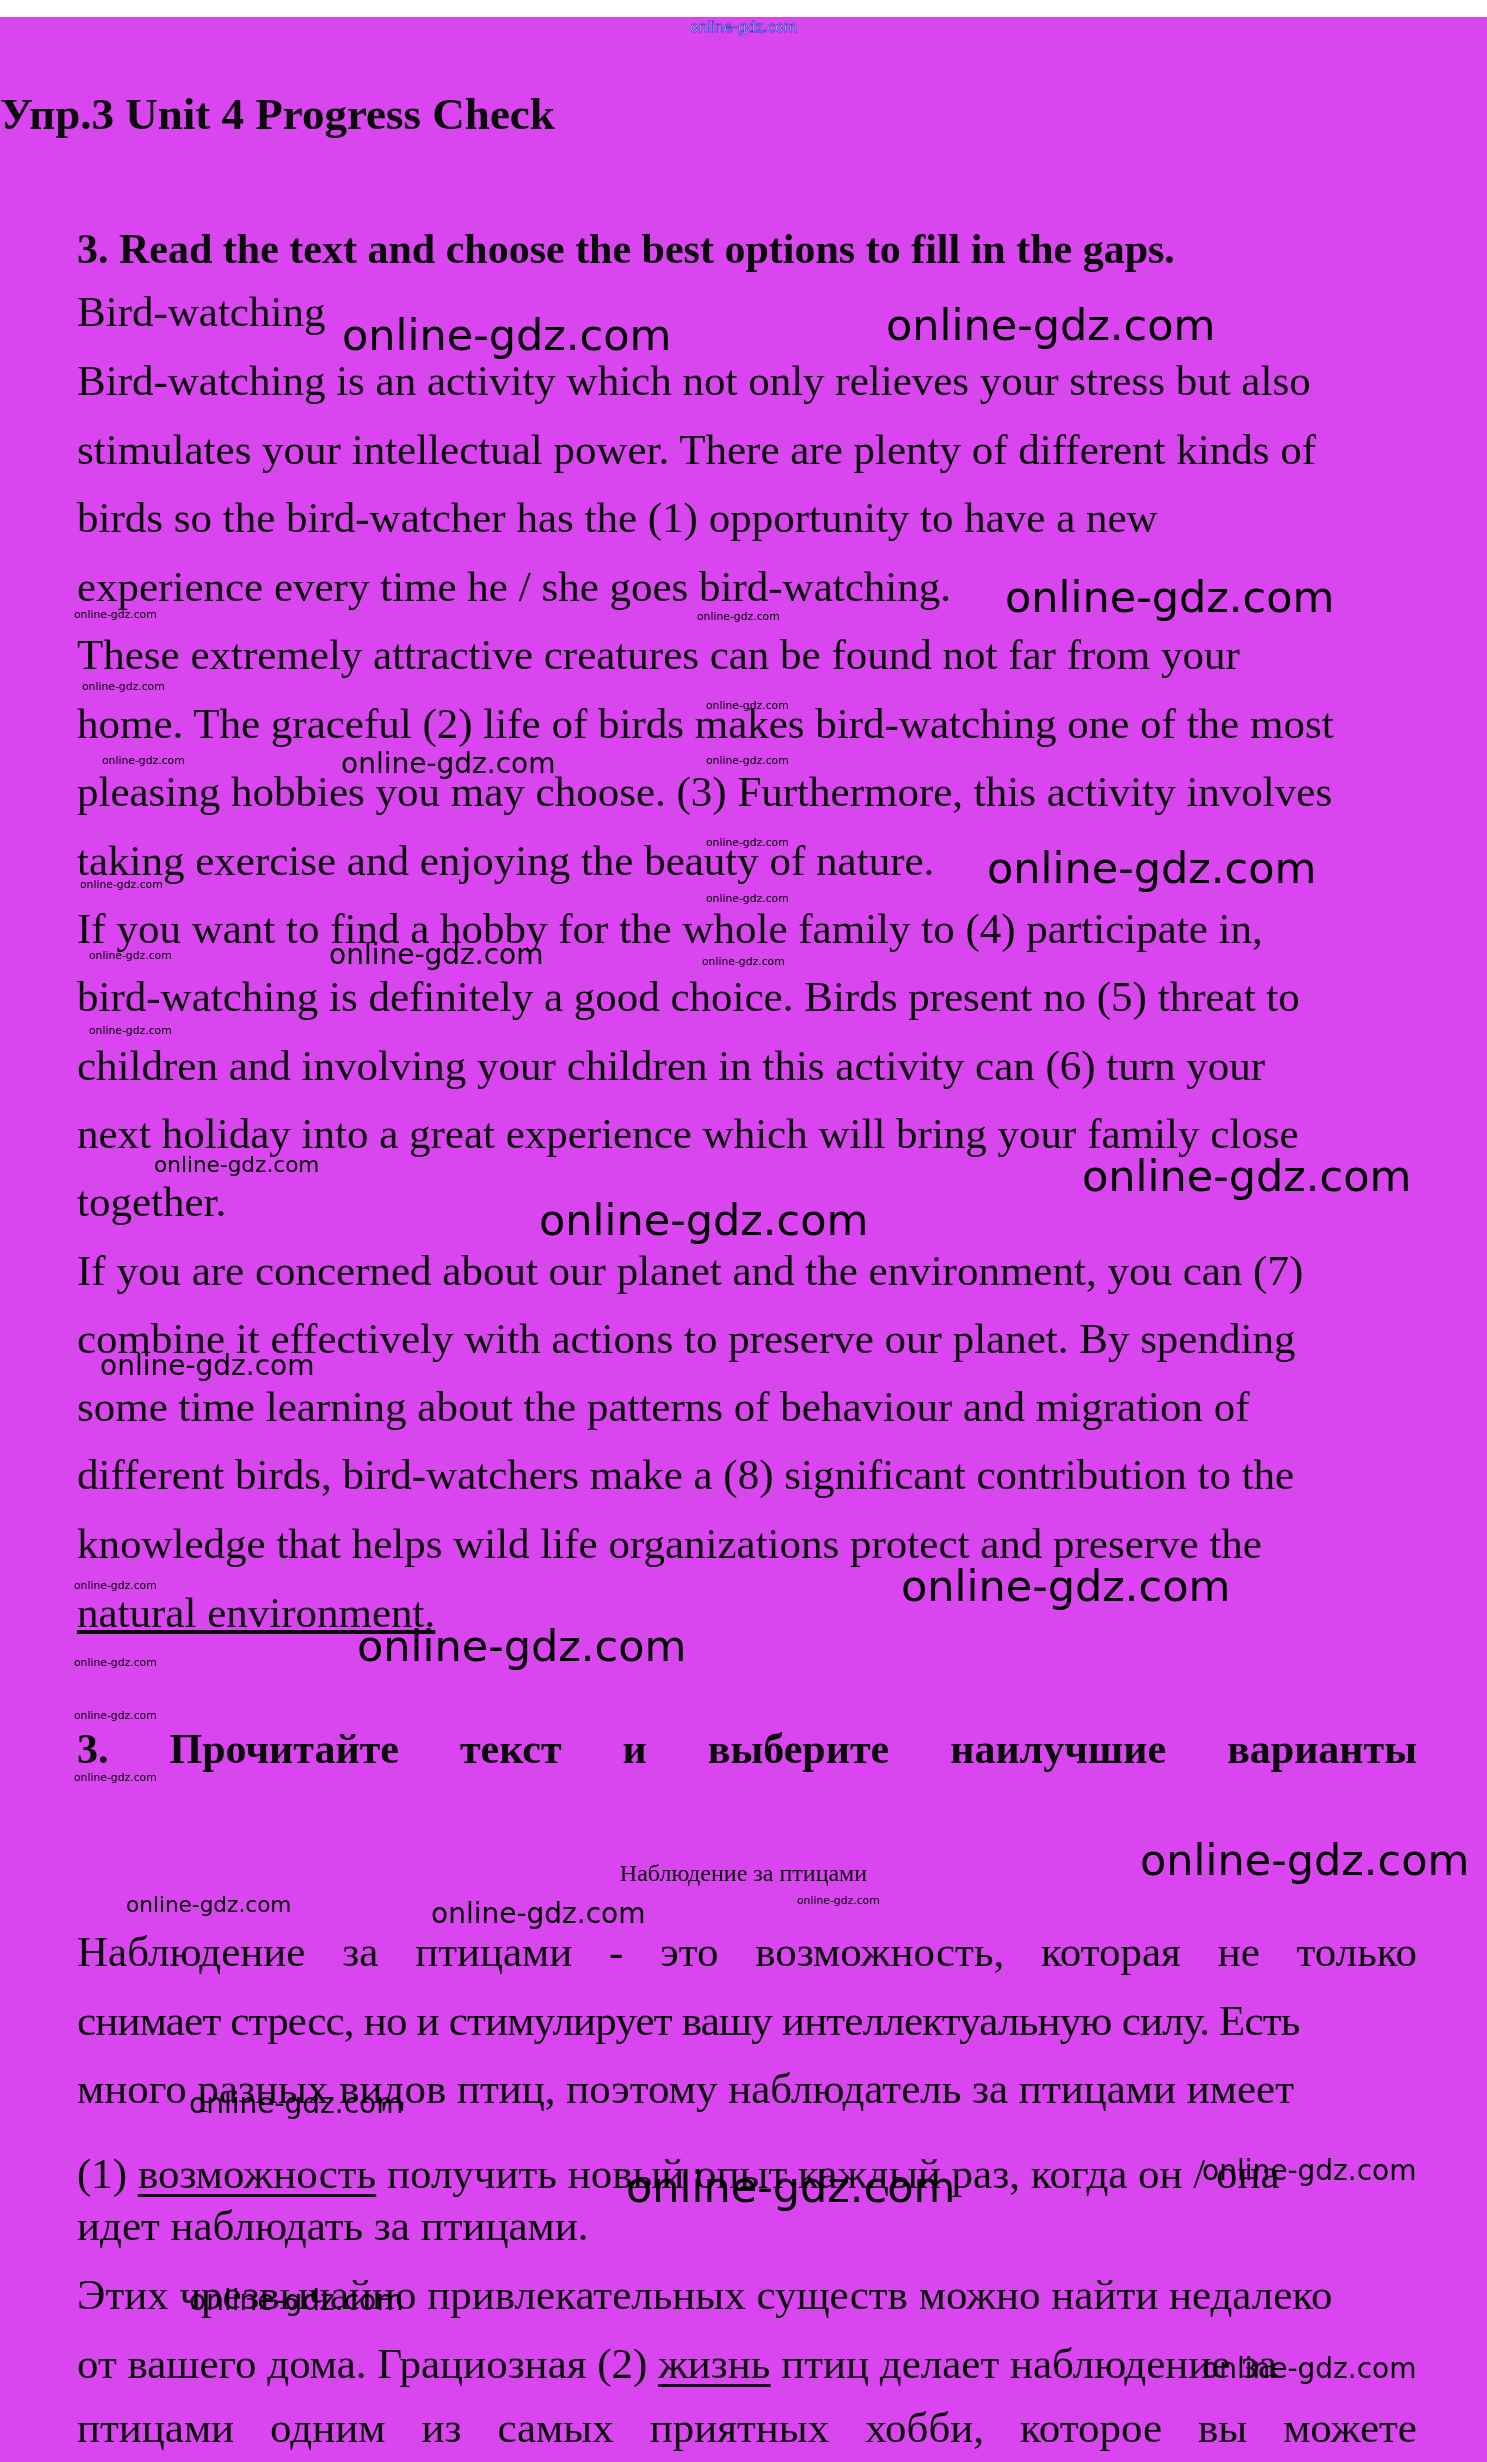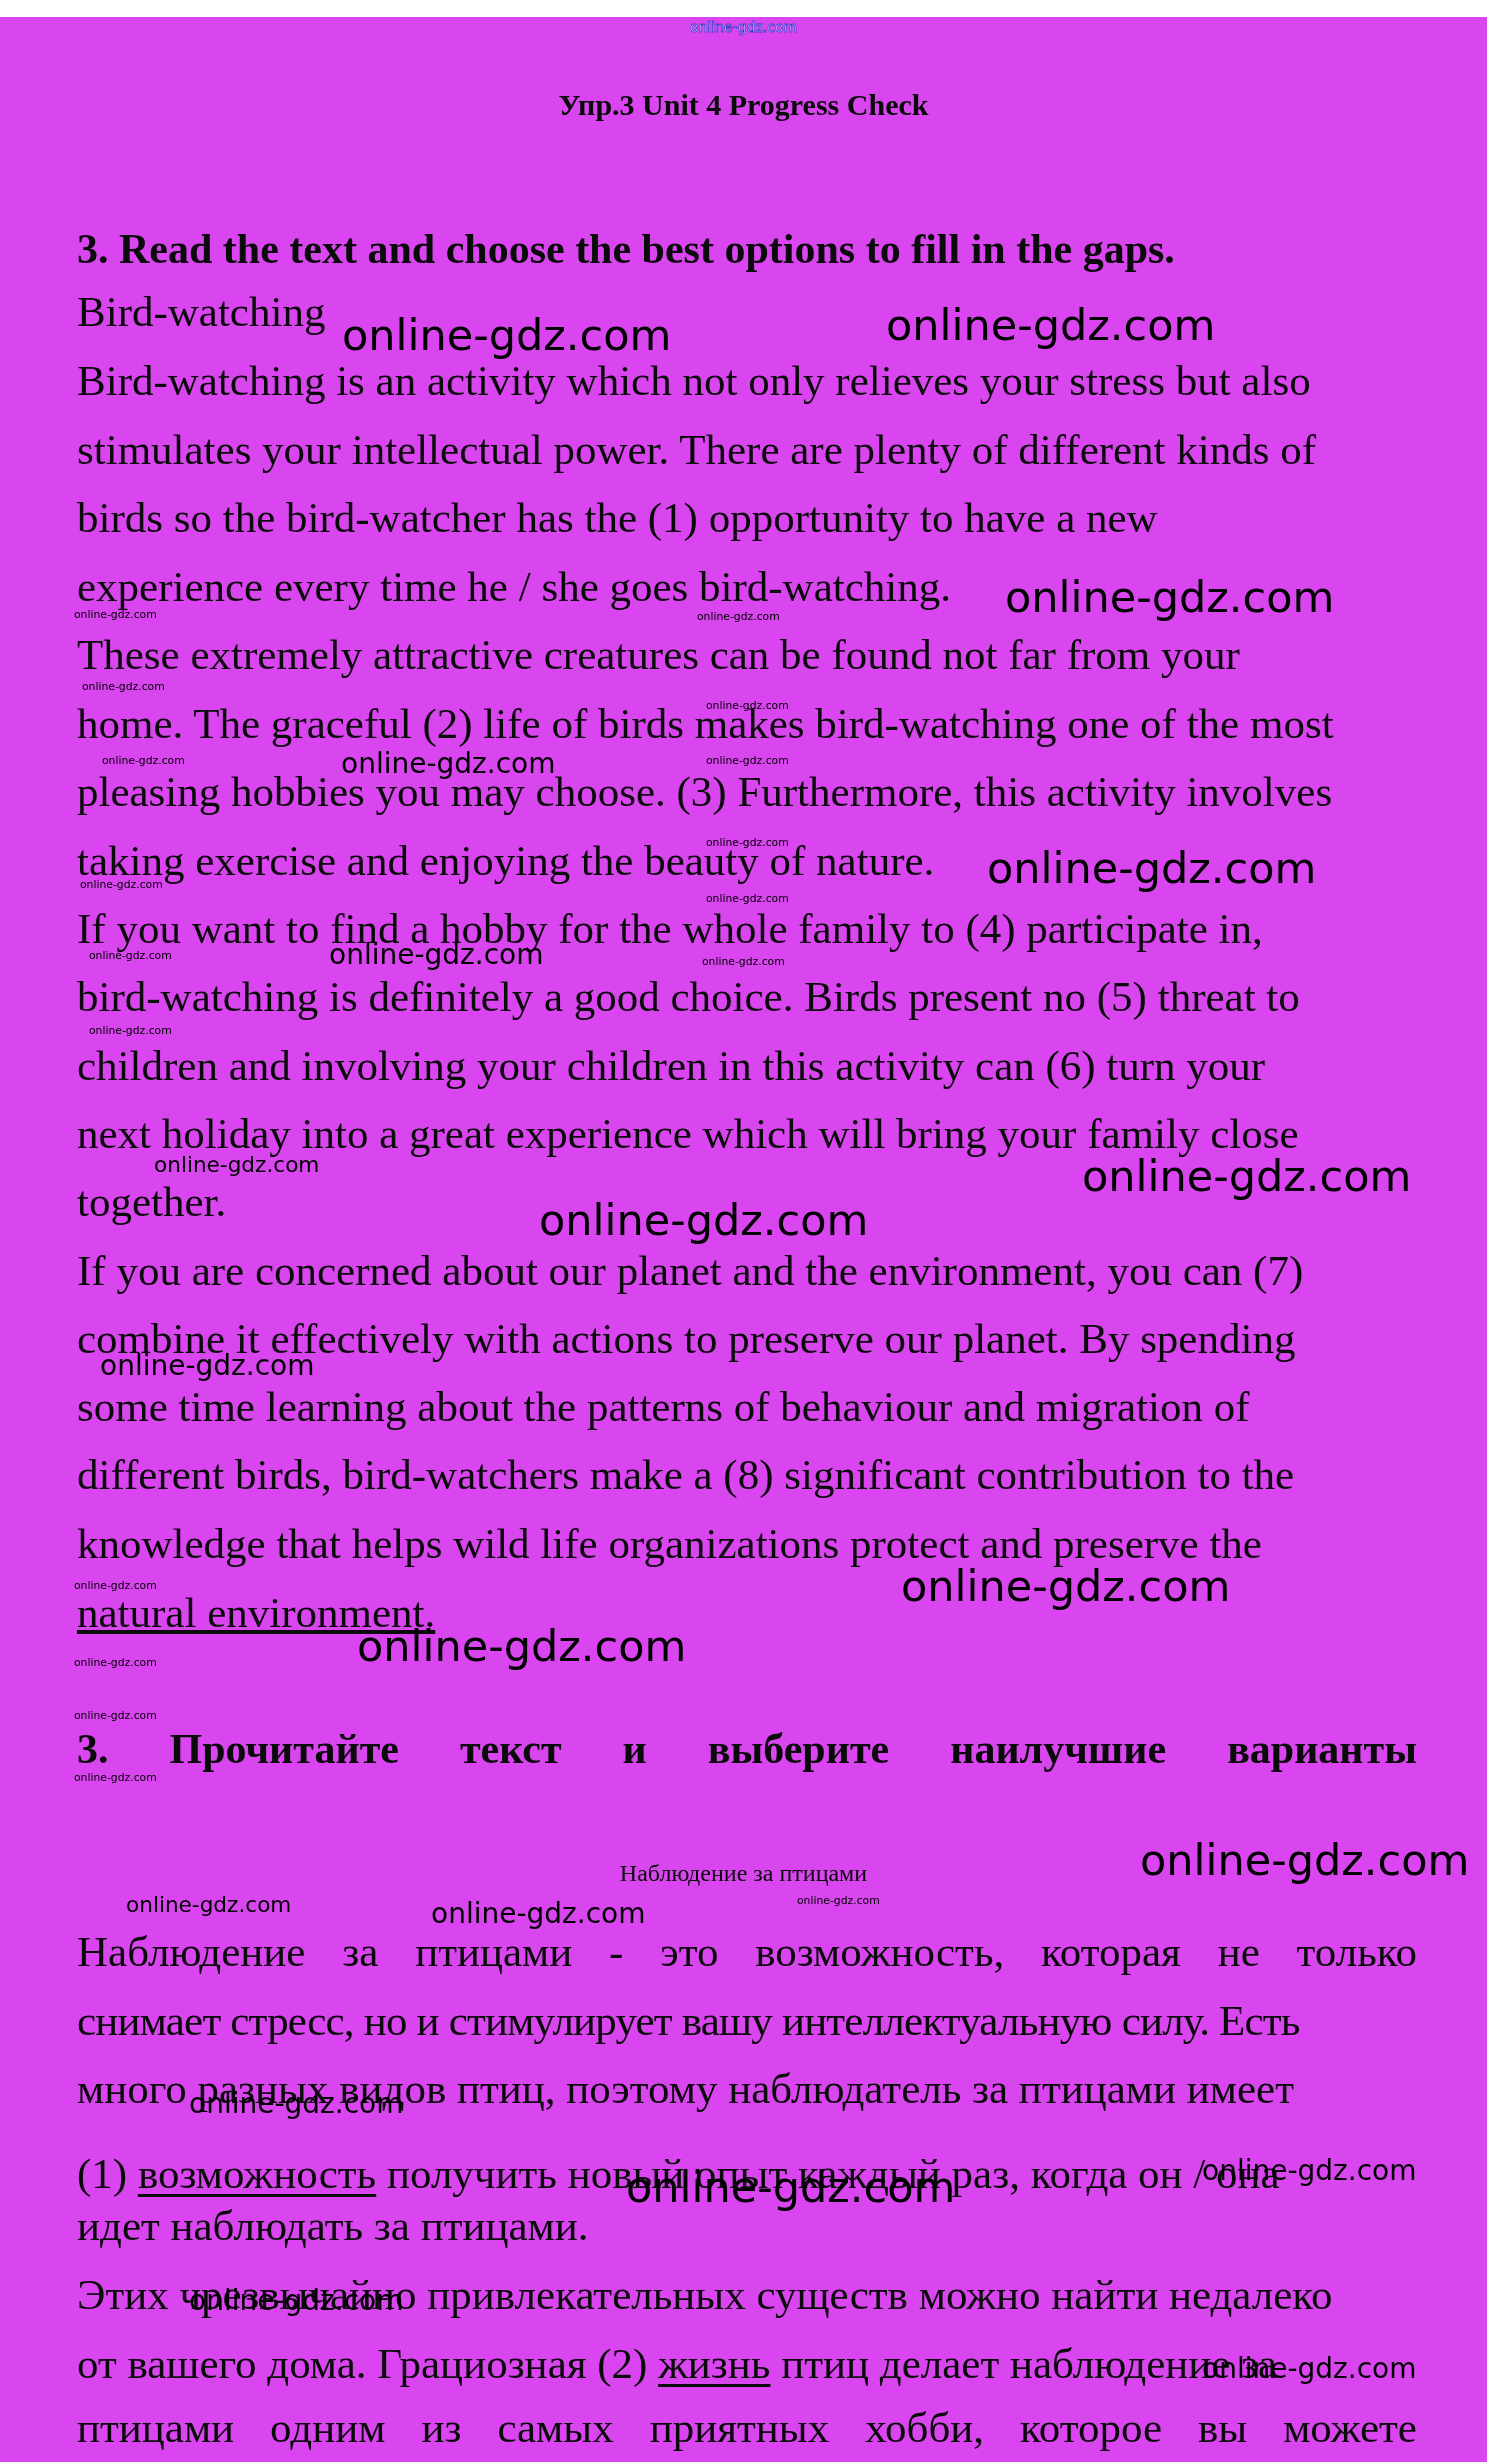--- a/index.html
+++ b/index.html
@@ -1,20 +1,20 @@
 <!DOCTYPE html>
 <html style="font-size:12.3px"><head>
 <meta charset="utf-8">
 <style>
   html, body { margin: 0; padding: 0; background: #ffffff; }
   body { width: 1487px; height: 2462px; position: relative; overflow: hidden; }
   .page { position: absolute; left: 0; top: 17px; width: 1487px; height: 2462px; background: #d946ef; }
   .serif { font-family: "Liberation Serif", "DejaVu Serif", serif; color: #0a0a0a; }
   .line { position: absolute; left: 77px; white-space: nowrap; font-size: 43px; line-height: 1; transform-origin: left top; }
-  .title { position: absolute; left: 0; width: 1487px; text-align: center; top: 71px; font-size: 30px; font-weight: bold; }
+  .title { position: absolute; left: 0; width: 1487px; top: 71px; font-size: 45px; font-weight: bold; }
   .heading { position: absolute; left: 77px; top: 208px; font-size: 42px; font-weight: bold; white-space: nowrap; }
   .ru-heading { position: absolute; left: 77px; width: 1340px; font-size: 42px; font-weight: bold; white-space: nowrap; }
   .justify { display: flex; justify-content: space-between; width: 1340px; }
   .wm { position: absolute; font-family: "DejaVu Sans", sans-serif; color: #000; white-space: nowrap; line-height: 1; }
   .wm-big { font-size: 43px; }
   .wm-mid { font-size: 28px; }
   .wm-sm { font-size: 21.6px; }
   .wm-xs { font-size: 10.8px; }
   .wm-top { font-size: 14px; color: #fff; -webkit-text-stroke: 0.8px #3a3ad0; left: 0; width: 1487px; text-align: center; top: 3.1px; font-family: "DejaVu Sans", sans-serif; }
   u.ans { text-decoration: underline; text-decoration-thickness: 3.1px; text-underline-offset: 6.2px; }

